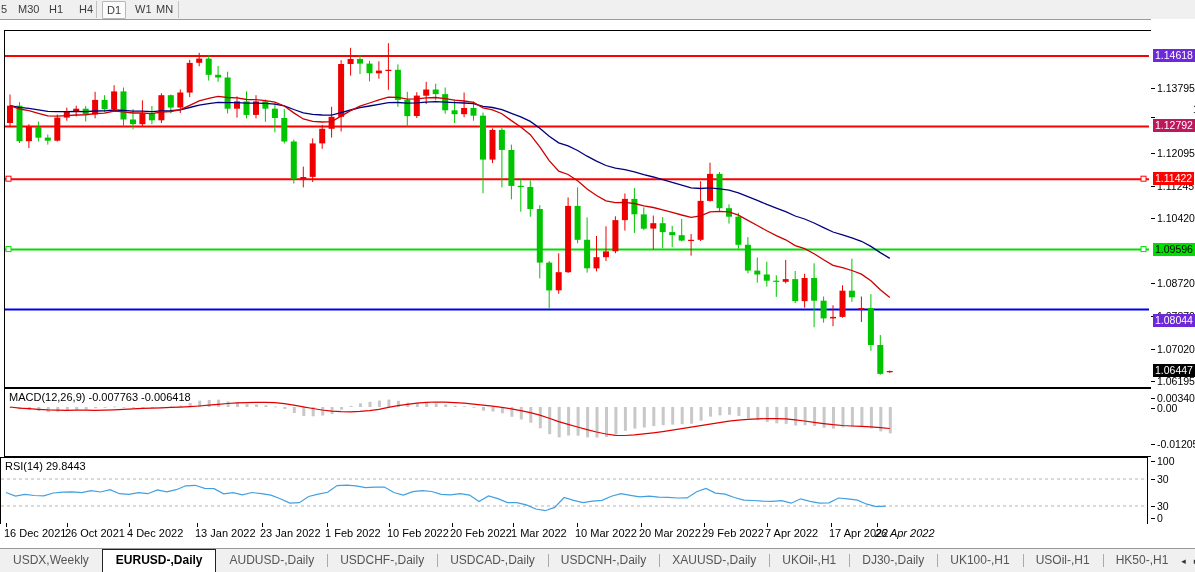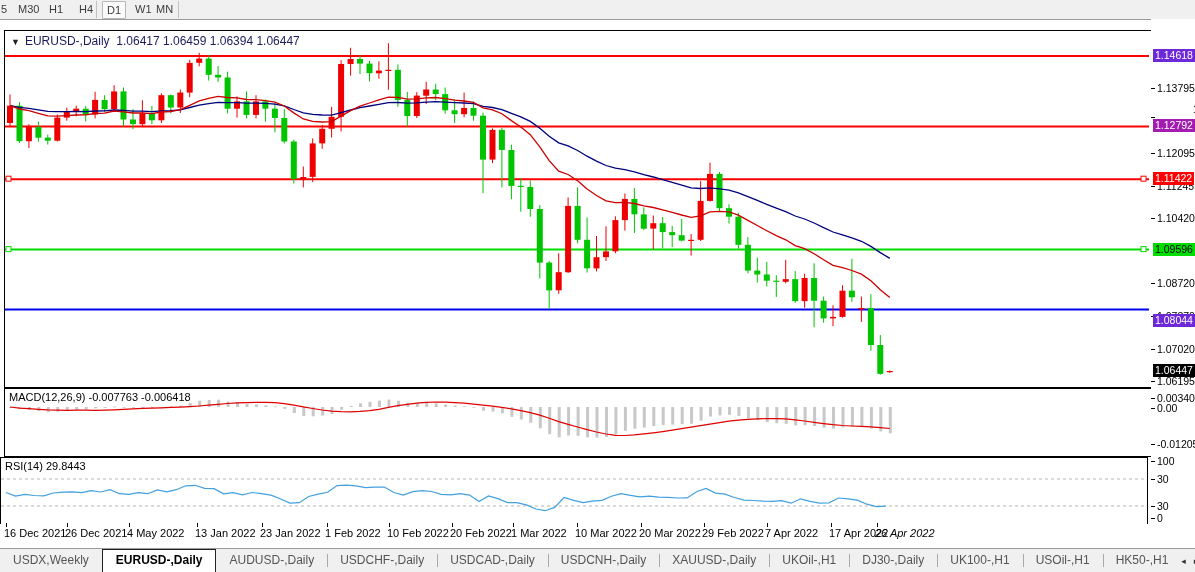--- a/index.html
+++ b/index.html
@@ -247,23 +247,20 @@
         <rect x="853.4" y="277.0" width="6" height="1.5" fill="#ee0000"></rect>
         <line x1="865.9" y1="263.2" x2="865.9" y2="319.8" stroke="#00c400" stroke-width="1"></line>
         <rect x="862.9" y="277.0" width="6" height="37.0" fill="#00c400"></rect>
         <line x1="875.3" y1="304.0" x2="875.3" y2="343.7" stroke="#00c400" stroke-width="1"></line>
         <rect x="872.3" y="314.0" width="6" height="28.9" fill="#00c400"></rect>
         <line x1="884.8" y1="339.5" x2="884.8" y2="342.0" stroke="#ee0000" stroke-width="1"></line>
         <rect x="881.8" y="340.0" width="6" height="1.2" fill="#ee0000"></rect>
         <polyline points="5.0,74.7 14.5,76.4 23.9,77.3 33.4,78.8 42.8,80.3 52.3,80.6 61.8,80.6 71.2,80.4 80.7,80.6 90.1,80.0 99.6,79.9 109.1,79.0 118.5,79.4 128.0,80.1 137.4,80.2 146.9,80.7 156.4,79.9 165.8,79.7 175.3,78.8 184.7,76.5 194.2,74.1 203.7,72.7 213.1,71.4 222.6,71.7 232.0,71.6 241.5,72.2 251.0,72.1 260.4,72.4 269.9,73.1 279.3,74.9 288.8,78.5 298.3,81.8 307.7,83.3 317.2,84.0 326.6,84.1 336.1,81.6 345.6,79.0 355.0,76.7 364.5,75.0 373.9,73.3 383.4,71.6 392.9,71.5 402.3,72.2 411.8,71.8 421.2,71.1 430.7,70.7 440.2,71.2 449.6,71.7 459.1,72.0 468.5,72.6 478.0,75.3 487.5,76.5 496.9,78.6 506.4,82.3 515.8,85.9 525.3,90.4 534.8,97.3 544.2,105.2 553.7,111.8 563.1,114.9 572.6,119.5 582.1,125.2 591.5,130.1 601.0,134.5 610.4,137.2 619.9,138.7 629.4,140.9 638.8,143.6 648.3,146.0 657.7,148.7 667.2,151.4 676.7,154.2 686.1,156.9 695.6,157.5 705.0,156.8 714.5,157.8 724.0,159.2 733.4,161.8 742.9,165.6 752.3,169.4 761.8,173.4 771.3,177.1 780.7,180.6 790.2,185.0 799.6,188.0 809.1,192.0 818.6,196.6 828.0,201.0 837.5,203.8 846.9,206.9 856.4,210.3 865.9,215.4 875.3,221.6 884.8,227.4" fill="none" stroke="#00007e" stroke-width="1.3"></polyline>
         <polyline points="5.0,74.7 14.5,78.0 23.9,79.7 33.4,82.3 42.8,84.9 52.3,85.1 61.8,84.6 71.2,84.0 80.7,83.9 90.1,82.5 99.6,82.1 109.1,80.0 118.5,80.8 128.0,82.0 137.4,82.0 146.9,82.7 156.4,81.0 165.8,80.5 175.3,78.7 184.7,74.3 194.2,69.8 203.7,67.4 213.1,65.4 222.6,66.5 232.0,66.9 241.5,68.5 251.0,68.7 260.4,69.6 269.9,71.2 279.3,75.0 288.8,81.9 298.3,88.0 307.7,90.3 317.2,91.0 326.6,90.6 336.1,85.1 345.6,79.6 355.0,75.2 364.5,72.0 373.9,68.9 383.4,66.1 392.9,66.3 402.3,68.1 411.8,67.8 421.2,66.9 430.7,66.5 440.2,67.7 449.6,69.2 459.1,70.0 468.5,71.4 478.0,76.8 487.5,78.9 496.9,82.7 506.4,89.6 515.8,95.9 525.3,103.7 534.8,115.9 544.2,129.6 553.7,140.2 563.1,143.5 572.6,149.7 582.1,158.1 591.5,164.5 601.0,169.9 610.4,171.7 619.9,171.3 629.4,172.5 638.8,174.9 648.3,176.5 657.7,178.9 667.2,181.3 676.7,184.0 686.1,186.3 695.6,184.8 705.0,180.8 714.5,180.4 724.0,180.9 733.4,184.1 742.9,189.4 752.3,194.5 761.8,199.8 771.3,204.6 780.7,208.8 790.2,214.6 799.6,217.7 809.1,222.7 818.6,228.8 828.0,234.3 837.5,236.7 846.9,239.5 856.4,243.1 865.9,249.8 875.3,258.7 884.8,266.4" fill="none" stroke="#cc0000" stroke-width="1.3"></polyline>
       </svg>
-    <div id="chart-title">
-      <span class="tri">▼</span><span>EURUSD-,Daily</span>&nbsp;&nbsp;<span>1.06417 1.06459 1.06394 1.06447</span>
-    </div>
   </div>
 
   <div id="macd-panel" class="panel">
     <div class="ind-label">MACD(12,26,9) -0.007763 -0.006418</div>
     <svg id="macd-svg" width="1144" height="65">
         <rect x="4.0" y="18.0" width="3" height="0.8" fill="#c8c8c8"></rect>
         <rect x="13.5" y="18.0" width="3" height="2.1" fill="#c8c8c8"></rect>
         <rect x="22.9" y="18.0" width="3" height="2.9" fill="#c8c8c8"></rect>
         <rect x="32.4" y="18.0" width="3" height="4.1" fill="#c8c8c8"></rect>
         <rect x="41.8" y="18.0" width="3" height="5.2" fill="#c8c8c8"></rect>
@@ -382,21 +379,21 @@
       <div class="ax-tick" style="top: 193px;">1.10420</div>
       <div class="ax-dash" style="top: 264px;"></div>
       <div class="ax-tick" style="top: 258px;">1.08720</div>
       <div class="ax-dash" style="top: 297px;"></div>
       <div class="ax-tick" style="top: 291px;">1.07870</div>
       <div class="ax-dash" style="top: 330px;"></div>
       <div class="ax-tick" style="top: 324px;">1.07020</div>
       <div class="ax-dash" style="top: 362px;"></div>
       <div class="ax-tick" style="top: 356px;">1.06195</div>
       <div class="badge" style="top: 30px; background: #6d28d9; color: rgb(255, 255, 255);">1.14618</div>
-      <div class="badge" style="top: 100px; background: #a21caf; color: rgb(255, 255, 255);">1.12792</div>
+      <div class="badge" style="top: 100px; background: #be185d; color: rgb(255, 255, 255);">1.12792</div>
       <div class="badge" style="top: 153px; background: rgb(255, 0, 0); color: rgb(255, 255, 255);">1.11422</div>
       <div class="badge" style="top: 224px; background: rgb(0, 221, 0); color: rgb(0, 0, 0);">1.09596</div>
       <div class="badge" style="top: 295px; background: #6d28d9; color: rgb(255, 255, 255);">1.08044</div>
       <div class="badge" style="top: 345px; background: rgb(0, 0, 0); color: rgb(255, 255, 255);">1.06447</div>
       <div class="ax-dash" style="top: 379px;"></div>
       <div class="ax-tick" style="top: 373px;">0.003408</div>
       <div class="ax-dash" style="top: 389px;"></div>
       <div class="ax-tick" style="top: 383px;">0.00</div>
       <div class="ax-dash" style="top: 425px;"></div>
       <div class="ax-tick" style="top: 419px;">-0.012058</div>
@@ -406,23 +403,23 @@
       <div class="ax-tick" style="top: 454px;">30</div>
       <div class="ax-dash" style="top: 487px;"></div>
       <div class="ax-tick" style="top: 481px;">30</div>
       <div class="ax-dash" style="top: 499px;"></div>
       <div class="ax-tick" style="top: 493px;">0</div>
     </div>
   <div id="time-axis">
       <div class="t-tick" style="left: 6px;"></div>
       <div class="t-label" style="left: 4px;">16 Dec 2021</div>
       <div class="t-tick" style="left: 67px;"></div>
-      <div class="t-label" style="left: 65px;">26 Dec 2021</div>
+      <div class="t-label" style="left: 65px;">26 Oct 2021</div>
       <div class="t-tick" style="left: 129px;"></div>
-      <div class="t-label" style="left: 127px;">4 May 2022</div>
+      <div class="t-label" style="left: 127px;">4 Dec 2022</div>
       <div class="t-tick" style="left: 197px;"></div>
       <div class="t-label" style="left: 195px;">13 Jan 2022</div>
       <div class="t-tick" style="left: 262px;"></div>
       <div class="t-label" style="left: 260px;">23 Jan 2022</div>
       <div class="t-tick" style="left: 327px;"></div>
       <div class="t-label" style="left: 325px;">1 Feb 2022</div>
       <div class="t-tick" style="left: 389px;"></div>
       <div class="t-label" style="left: 387px;">10 Feb 2022</div>
       <div class="t-tick" style="left: 452px;"></div>
       <div class="t-label" style="left: 450px;">20 Feb 2022</div>

